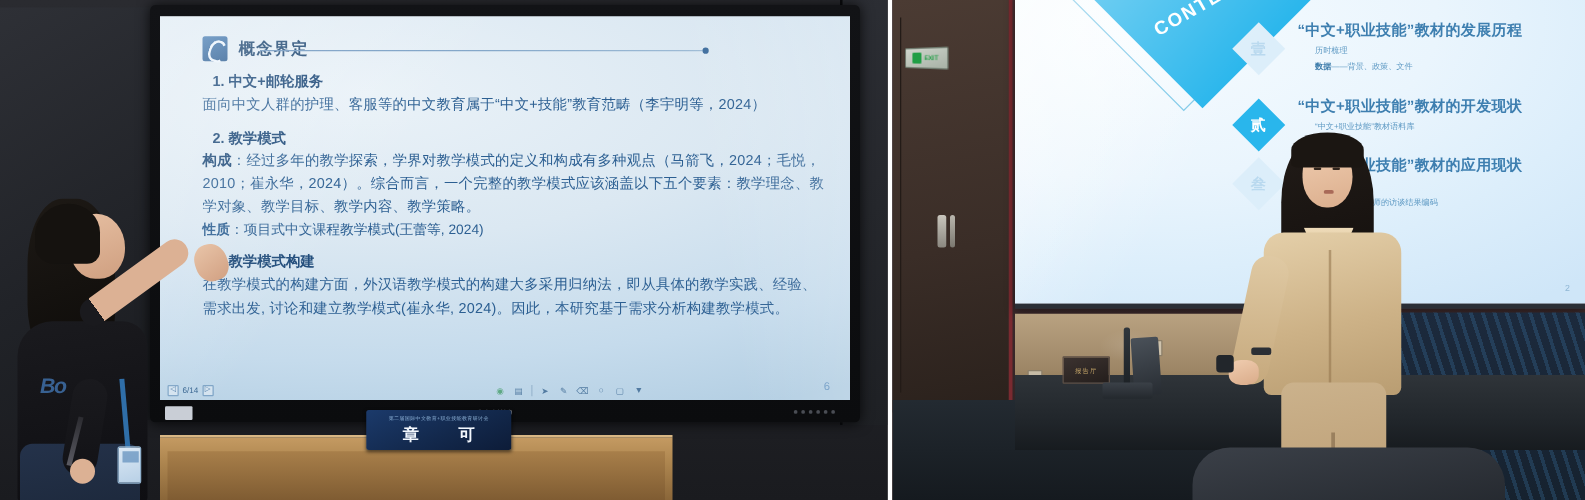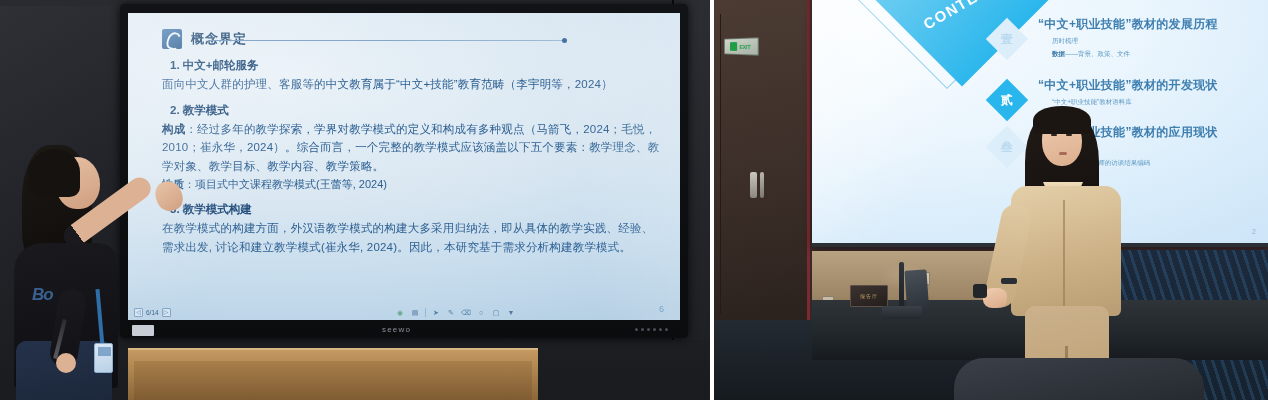--- a/index.html
+++ b/index.html
@@ -134,21 +134,21 @@
     background:linear-gradient(155deg,#1b3a6b,#13294d 55%,#0d1c38);
     border-radius:2px; overflow:hidden;
     display:flex; flex-direction:column; align-items:center; justify-content:center;
     box-shadow:0 1px 3px rgba(0,0,0,.6);
   }
   .nameplate-left .np-org { font-size:4px; color:#9dc3e8; letter-spacing:.3px; opacity:.85; margin-bottom:2px;}
   .nameplate-left .np-name {
     font-size:13px; color:#f2f7fd; letter-spacing:14px; text-indent:14px; font-weight:bold;
   }
   
-  .person-l { position:absolute; left:8px; bottom:17px; width:130px; height:330px; }
+  .person-l { position:absolute; left:8px; bottom:3px; width:130px; height:330px; }
   .pl-hair {
     position:absolute; left:14px; top:92px; width:70px; height:132px;
     background:linear-gradient(160deg,#1d1915,#0d0b09);
     border-radius:40% 44% 30% 36%;
   }
   .pl-face {
     position:absolute; left:48px; top:104px; width:44px; height:52px;
     background:linear-gradient(160deg,#e6bfa2,#cf9f80);
     border-radius:48% 52% 46% 46%;
   }
@@ -478,20 +478,24 @@
           <i class="tv-led"></i>
             <i class="tv-led"></i>
             <i class="tv-led"></i>
         </span>
       </div>
       <div class="tv-sidelabel"></div>
     </div>
 
     <div class="desk-left"></div>
 
+    <div class="nameplate-left">
+      <span class="np-org">第二届国际中文教育+职业技能教育研讨会</span>
+      <span class="np-name">章  可</span>
+    </div>
 
     <div class="person-l">
       <div class="pl-hair"></div>
       <div class="pl-face"></div>
       <div class="pl-hair2"></div>
       <div class="pl-body"></div>
       <div class="pl-logo">Bo</div>
       <div class="pl-skirt"></div>
       <div class="pl-arm-up"></div>
       <div class="pl-hand"></div>

